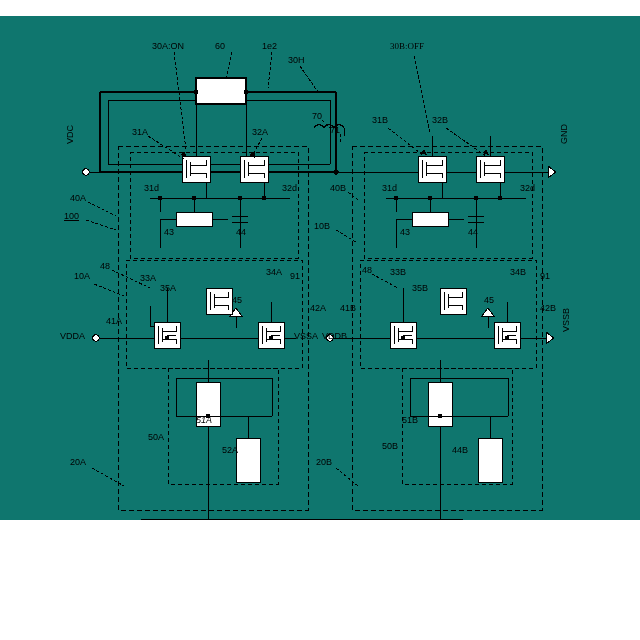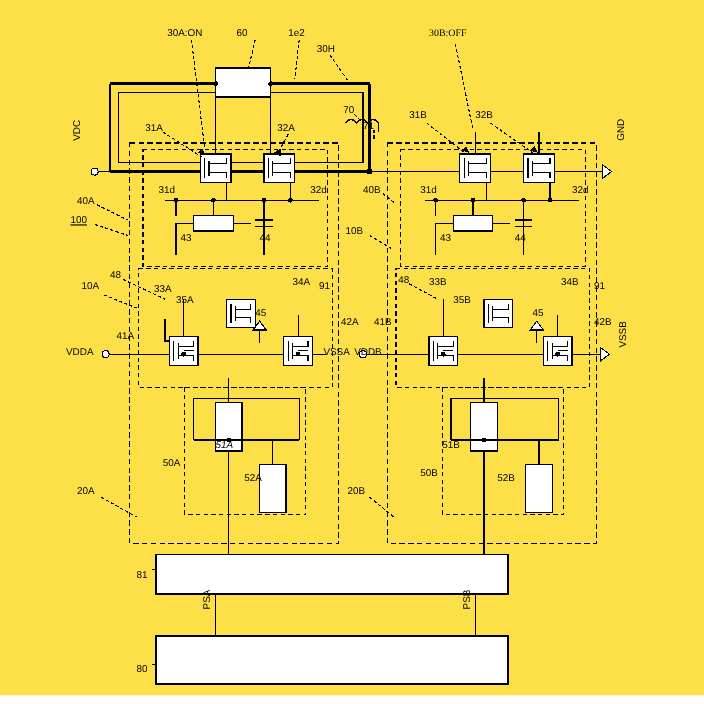--- a/index.html
+++ b/index.html
@@ -1,17 +1,17 @@
 <!DOCTYPE html>
 <html><head>
 <meta charset="utf-8">
 <style>
   html,body{margin:0;padding:0;background:#fff;}
   body{width:640px;height:640px;font-family:"Liberation Sans",sans-serif;}
-  #sheet{position:relative;width:640px;height:632px;overflow:hidden;background:#fde047;}
+  #sheet{position:relative;width:640px;height:504px;overflow:hidden;background:#0f766e;margin-top:16px;}
   svg{position:absolute;left:0;top:0;}
   .lbl{position:absolute;font-size:9px;color:#000;white-space:nowrap;line-height:1;}
   .lbl.u{text-decoration:underline;}
   .lbl.rot{transform-origin:0 0;transform:rotate(-90deg);}
 </style>
 </head>
 <body>
 
 <div id="sheet">
 
@@ -294,21 +294,21 @@
       <div class="lbl" style="left: 540px; top: 288px;">42B</div>
       <div class="lbl" style="left: 60px; top: 316px; text-align: center;">VDDA</div>
       <div class="lbl" style="left: 294px; top: 316px;">VSSA</div>
       <div class="lbl" style="left: 322px; top: 316px;">VDDB</div>
       <div class="lbl rot" style="left: 562px; top: 316px; transform: rotate(-90deg);">VSSB</div>
       <div class="lbl" style="left: 196px; top: 400px; font-style: italic;">51A</div>
       <div class="lbl" style="left: 148px; top: 417px;">50A</div>
       <div class="lbl" style="left: 222px; top: 430px;">52A</div>
       <div class="lbl" style="left: 402px; top: 400px;">51B</div>
       <div class="lbl" style="left: 382px; top: 426px;">50B</div>
-      <div class="lbl" style="left: 452px; top: 430px;">52B</div>
+      <div class="lbl" style="left: 452px; top: 430px;">44B</div>
       <div class="lbl" style="left: 70px; top: 442px;">20A</div>
       <div class="lbl" style="left: 316px; top: 442px;">20B</div>
       <div class="lbl" style="left: 124px; top: 518px;">81</div>
       <div class="lbl rot" style="left: 184px; top: 554px; transform: rotate(-90deg);">PSA</div>
       <div class="lbl rot" style="left: 420px; top: 554px; transform: rotate(-90deg);">PSB</div>
       <div class="lbl" style="left: 124px; top: 604px;">80</div>
     </div>
 
 </div>
 

